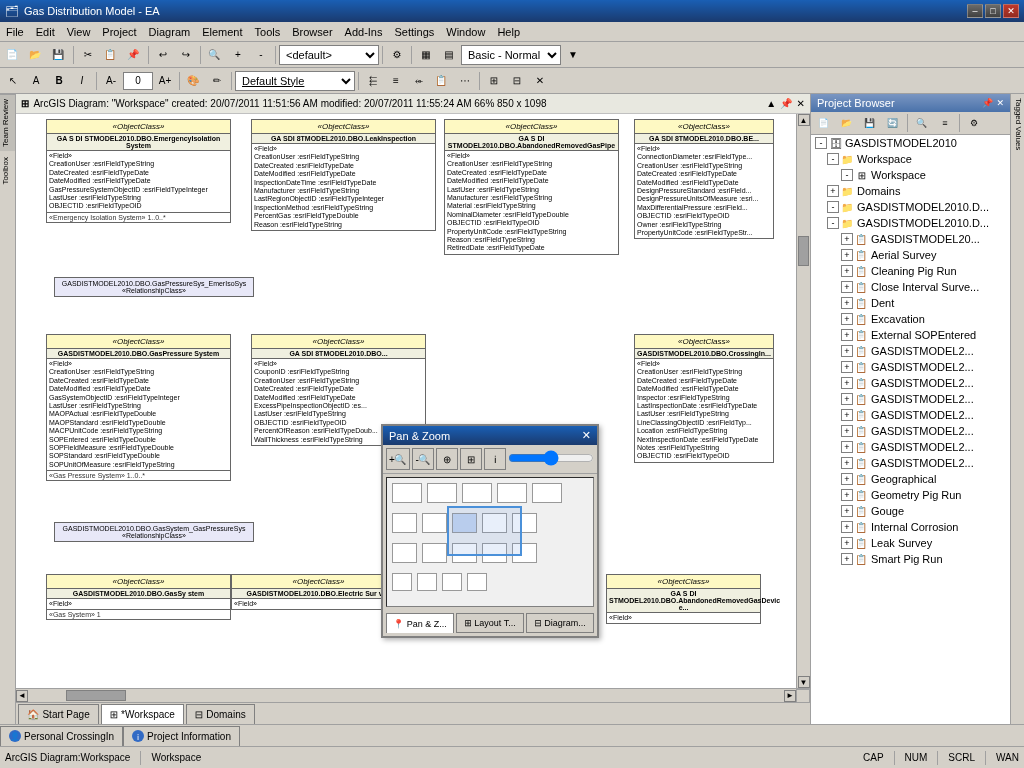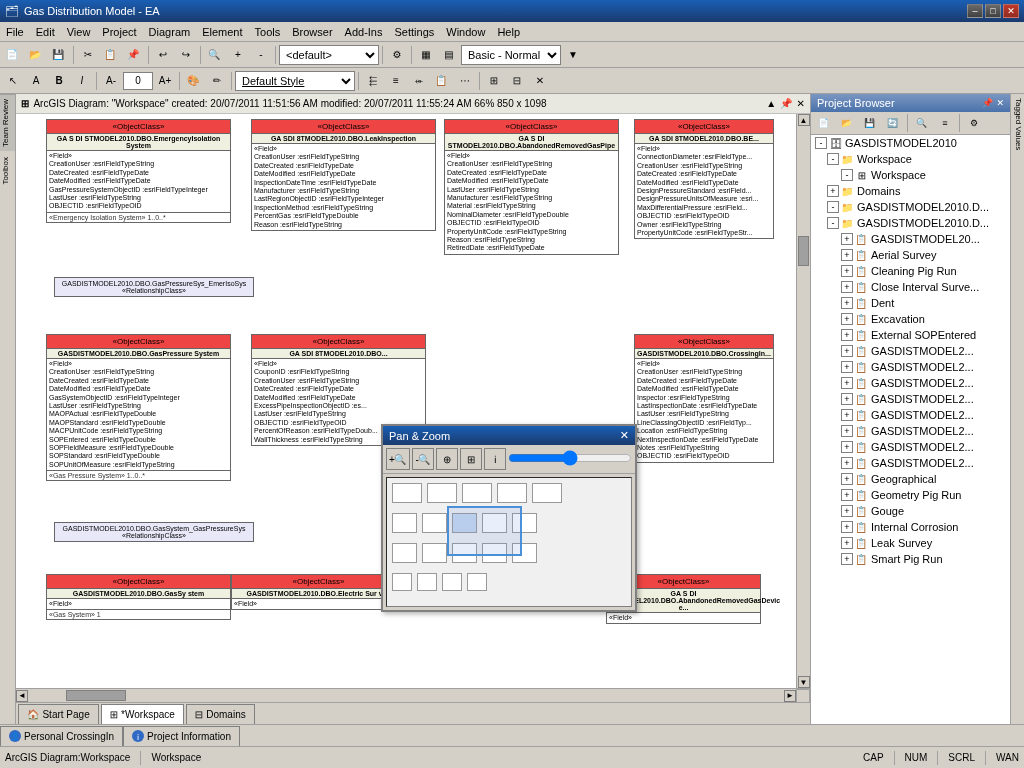--- a/index.html
+++ b/index.html
@@ -32,31 +32,31 @@
     #pb-tree { flex: 1; overflow-y: auto; background: white; font-size: 11px; }
     .tree-item { display: flex; align-items: center; padding: 1px 2px; cursor: pointer; white-space: nowrap; overflow: hidden; }
     .tree-indent { display: inline-block; }
     .tree-expand { width: 12px; height: 12px; border: 1px solid #808080; background: white; color: black; font-size: 9px; display: inline-flex; align-items: center; justify-content: center; margin-right: 2px; flex-shrink: 0; cursor: pointer; }
     .tree-icon { width: 14px; height: 14px; margin-right: 2px; flex-shrink: 0; display: inline-flex; align-items: center; justify-content: center; font-size: 10px; }
     .folder-icon { color: #f0c050; }
     .item-icon { color: #6090c0; }
 
     
     .uml-box { position: absolute; background: white; border: 1px solid #666; font-size: 8px; }
-    .uml-header { background: #ef4444; border-bottom: 1px solid #666; padding: 2px; text-align: center; }
+    .uml-header { background: #fef9c3; border-bottom: 1px solid #666; padding: 2px; text-align: center; font-style: italic; }
     .uml-class-name { background: #f0f0e0; border-bottom: 1px solid #666; padding: 1px 2px; text-align: center; font-weight: bold; font-size: 7px; }
     .uml-fields { padding: 1px 2px; font-size: 7px; line-height: 1.2; }
     .uml-field { font-size: 7px; }
     .uml-footer { padding: 1px 2px; font-size: 7px; color: #333; border-top: 1px solid #666; }
 
     
     .rel-box { position: absolute; background: #e8e8f8; border: 1px solid #666; font-size: 7px; padding: 2px; text-align: center; }
 
     
-    #pan-zoom { position: absolute; top: 310px; left: 365px; width: 256px; background: #d4d0c8; border: 2px solid #808080; box-shadow: 2px 2px 5px rgba(0,0,0,0.3); z-index: 100; }
+    #pan-zoom { position: absolute; top: 310px; left: 365px; width: 218px; background: #d4d0c8; border: 2px solid #808080; box-shadow: 2px 2px 5px rgba(0,0,0,0.3); z-index: 100; }
     #pan-zoom-header { background: linear-gradient(to bottom, #1a5fb4, #1a3a6e); color: white; padding: 3px 6px; display: flex; justify-content: space-between; align-items: center; font-size: 11px; }
     #pan-zoom-toolbar { display: flex; align-items: center; padding: 3px; gap: 2px; background: #d4d0c8; border-bottom: 1px solid #a0a0a0; }
     #pan-zoom-footer { display: flex; gap: 2px; padding: 3px; background: #d4d0c8; }
     .pz-tab { flex: 1; height: 20px; background: #d4d0c8; border: 1px solid #808080; font-size: 9px; display: flex; align-items: center; justify-content: center; cursor: pointer; }
     .pz-tab:first-child { background: white; border-bottom: none; }
 
     
     #status-bar { height: 22px; background: #d4d0c8; border-top: 1px solid #a0a0a0; display: flex; align-items: center; padding: 0 5px; font-size: 10px; gap: 10px; }
     #status-bar .status-sep { width: 1px; height: 14px; background: #a0a0a0; }
 
@@ -395,20 +395,25 @@
           <div class="mini-canvas-box" style="left:65px; top:65px; width:25px; height:20px;"></div>
           <div class="mini-canvas-box" style="left:95px; top:65px; width:25px; height:20px;"></div>
           <div class="mini-canvas-box" style="left:125px; top:65px; width:25px; height:20px;"></div>
           <div class="mini-canvas-box" style="left:5px; top:95px; width:20px; height:18px;"></div>
           <div class="mini-canvas-box" style="left:30px; top:95px; width:20px; height:18px;"></div>
           <div class="mini-canvas-box" style="left:55px; top:95px; width:20px; height:18px;"></div>
           <div class="mini-canvas-box" style="left:80px; top:95px; width:20px; height:18px;"></div>
 
           <div style="position:absolute; left:60px; top:28px; width:75px; height:50px; border:2px solid #4a90d9; background:rgba(100,150,220,0.15);"></div>
         </div>
+        <div id="pan-zoom-footer">
+          <div class="pz-tab">📍 Pan &amp; Z...</div>
+          <div class="pz-tab">⊞ Layout T...</div>
+          <div class="pz-tab">⊟ Diagram...</div>
+        </div>
       </div>
 
       <div style="position:absolute; right:0; top:0; width:14px; height:100%; background:#d4d0c8; border-left:1px solid #a0a0a0; display:flex; flex-direction:column; align-items:center;">
         <div style="width:12px; height:12px; background:#d4d0c8; border:1px solid #808080; display:flex; align-items:center; justify-content:center; cursor:pointer; font-size:8px;">▲</div>
         <div style="flex:1; width:100%; position:relative;">
           <div style="position:absolute; top:20%; left:1px; right:1px; height:30px; background:#a0a0a0; border:1px solid #808080;"></div>
         </div>
         <div style="width:12px; height:12px; background:#d4d0c8; border:1px solid #808080; display:flex; align-items:center; justify-content:center; cursor:pointer; font-size:8px;">▼</div>
       </div>
     </div>

